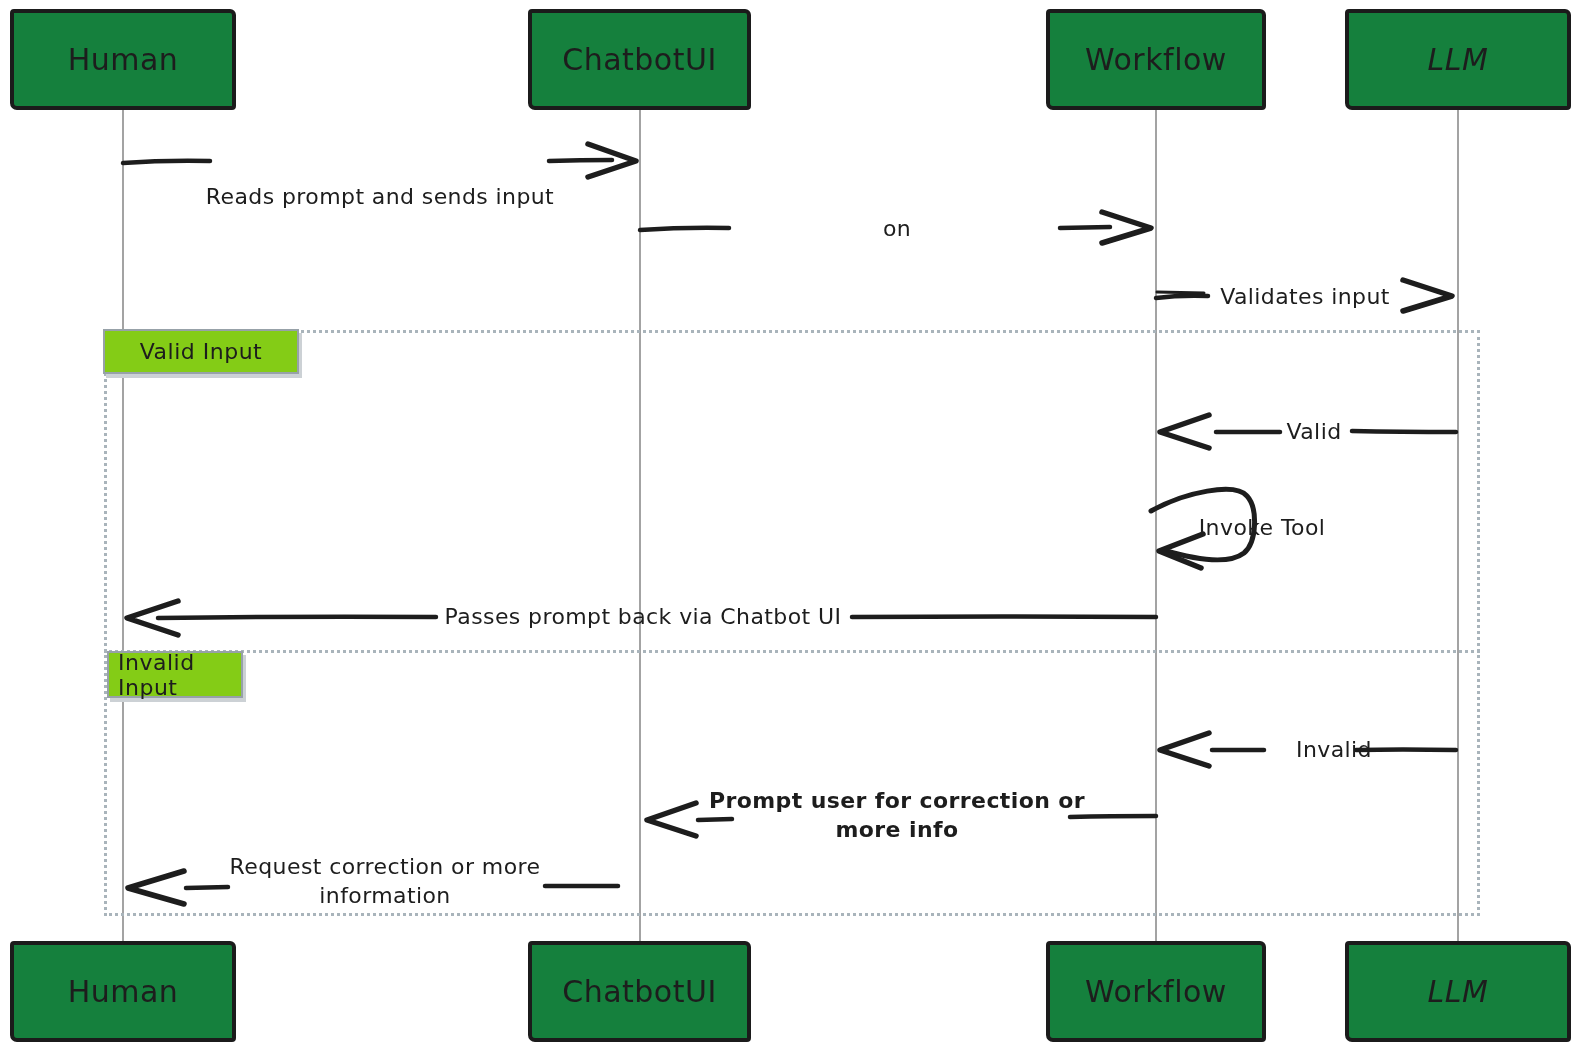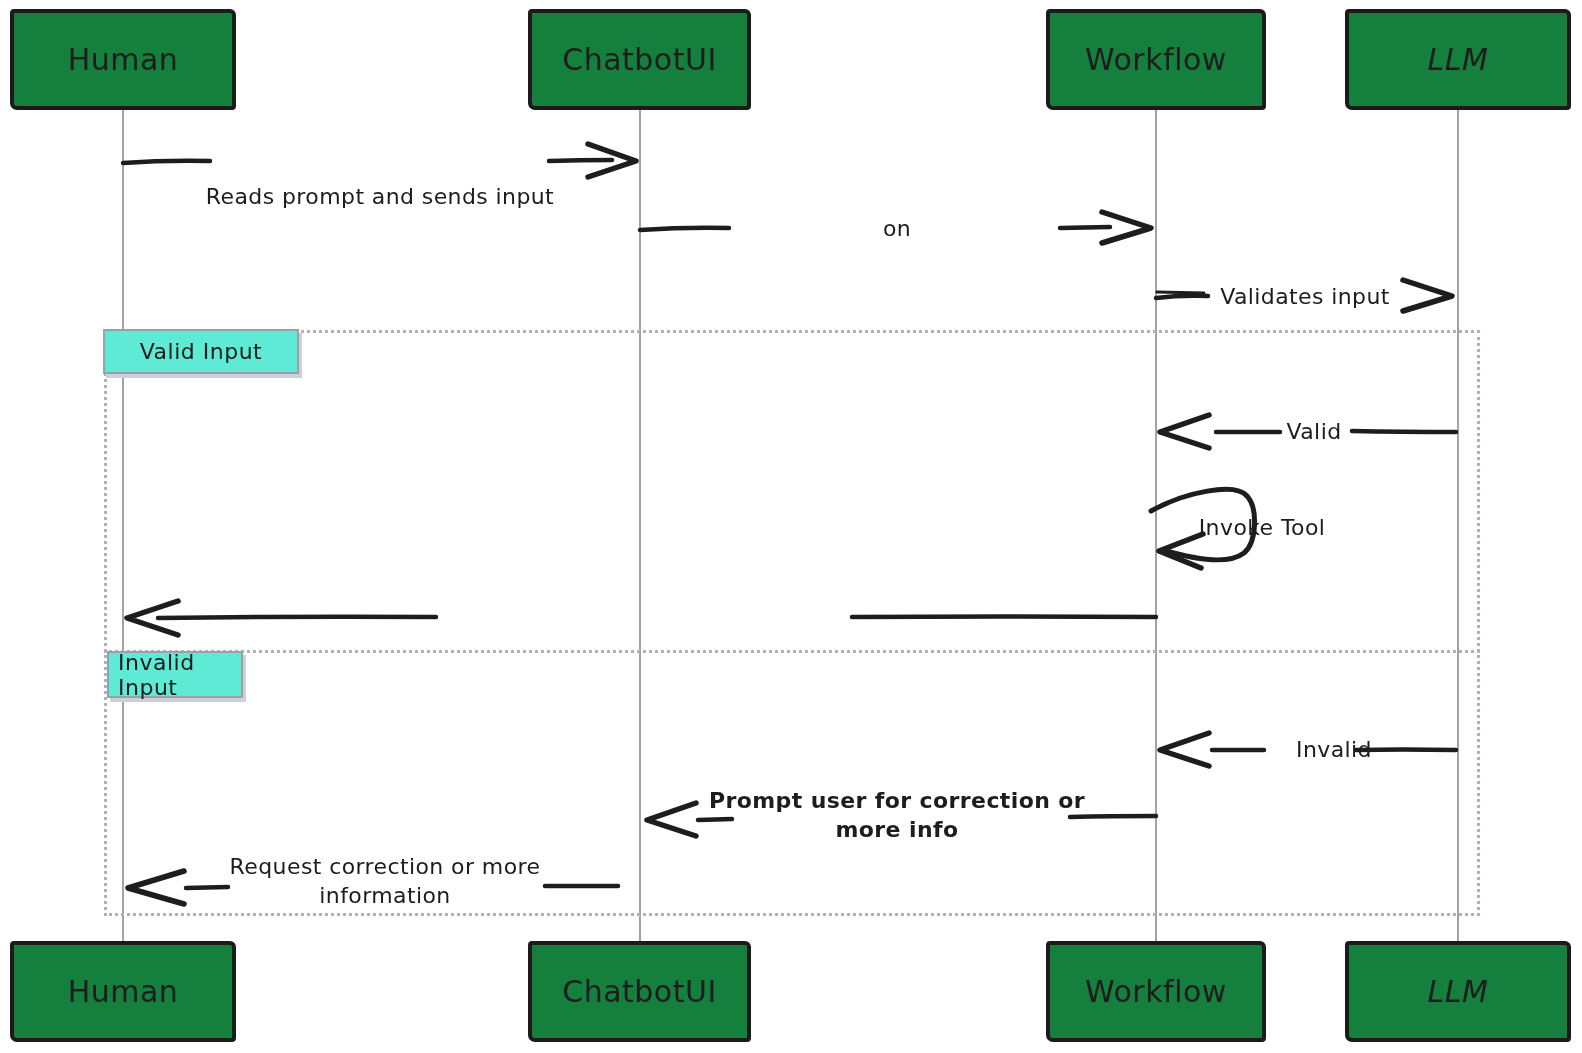--- a/index.html
+++ b/index.html
@@ -18,21 +18,21 @@
   
   .alt-frame{
     position:absolute;left:104px;top:330px;width:1376px;height:586px;
     border:3px dotted #a9b4bb;box-sizing:border-box;z-index:2;
   }
   .alt-divider{
     position:absolute;left:104px;top:650px;width:1376px;height:0;
     border-top:3px dotted #a9b4bb;z-index:2;
   }
   .section-label{
-    position:absolute;background:#5eead4;border:2.5px solid #97a1a8;
+    position:absolute;background:#84cc16;border:2.5px solid #97a1a8;
     box-shadow:3px 4px 0 #ccd1d5;font-size:22px;letter-spacing:.5px;
     display:flex;align-items:center;justify-content:center;z-index:5;box-sizing:border-box;
   }
   
   .msg{
     position:absolute;transform:translate(-50%,-50%);text-align:center;
     font-size:22px;line-height:29px;letter-spacing:.4px;z-index:4;
   }
   .msg .mline{white-space:nowrap;}
   #arrow-layer{position:absolute;left:0;top:0;z-index:3;}
@@ -116,20 +116,23 @@
   </div>
   <div class="msg" style="left:1305px;top:296px;">
     <div class="mline">Validates input</div>
   </div>
   <div class="msg" style="left:1314px;top:431px;">
     <div class="mline">Valid</div>
   </div>
   <div class="msg" style="left:1262px;top:527px;">
     <div class="mline">Invoke Tool</div>
   </div>
+  <div class="msg" style="left:643px;top:616px;">
+    <div class="mline">Passes prompt back via Chatbot UI</div>
+  </div>
   <div class="msg" style="left:1334px;top:749px;">
     <div class="mline">Invalid</div>
   </div>
   <div class="msg" style="left:897px;top:815px;font-weight:bold;">
     <div class="mline">Prompt user for correction or</div>
     <div class="mline">more info</div>
   </div>
   <div class="msg" style="left:385px;top:881px;">
     <div class="mline">Request correction or more</div>
     <div class="mline">information</div>

